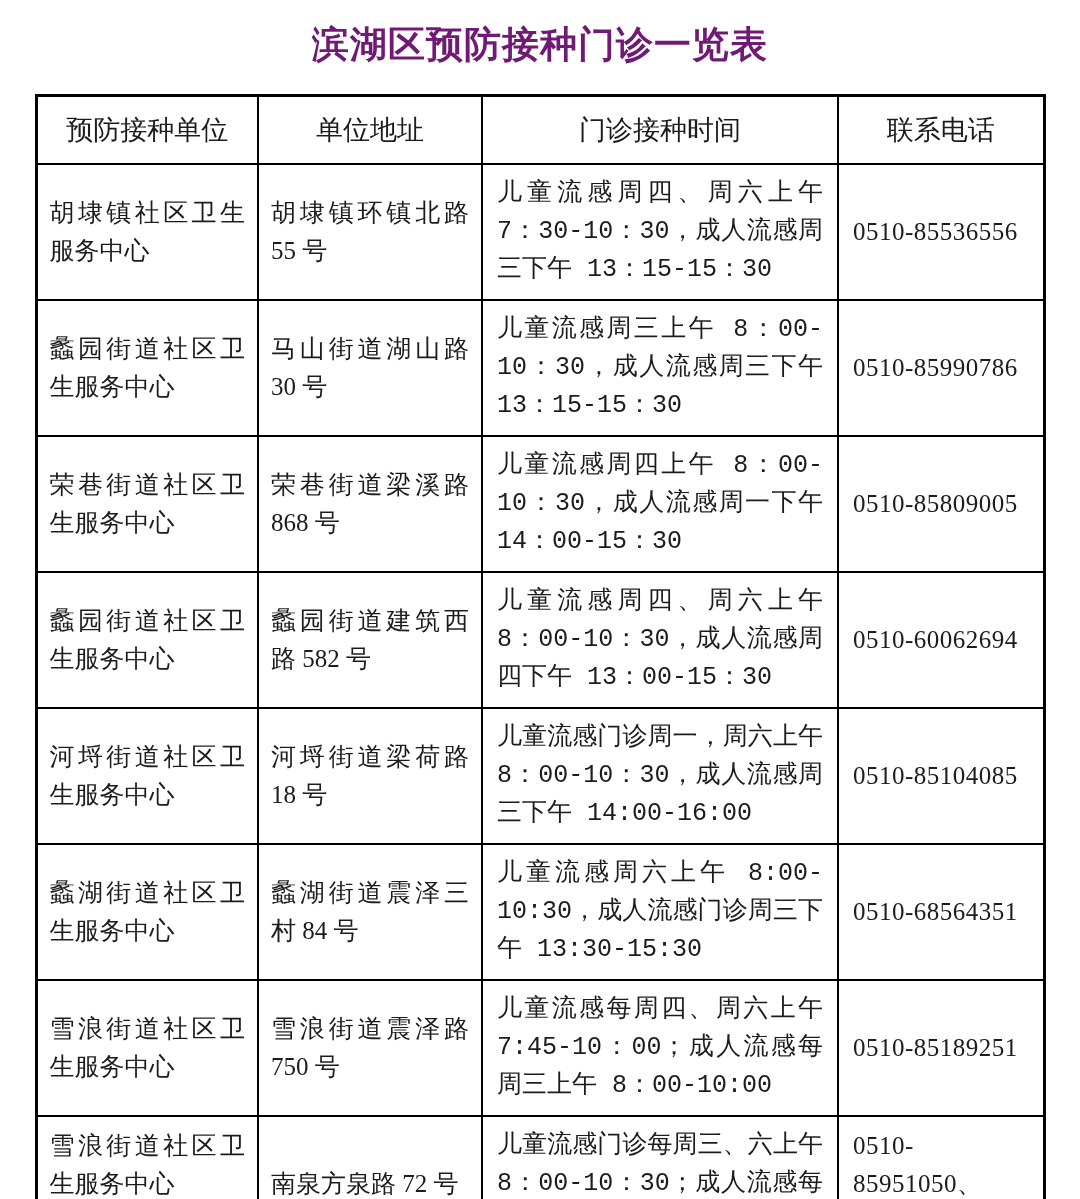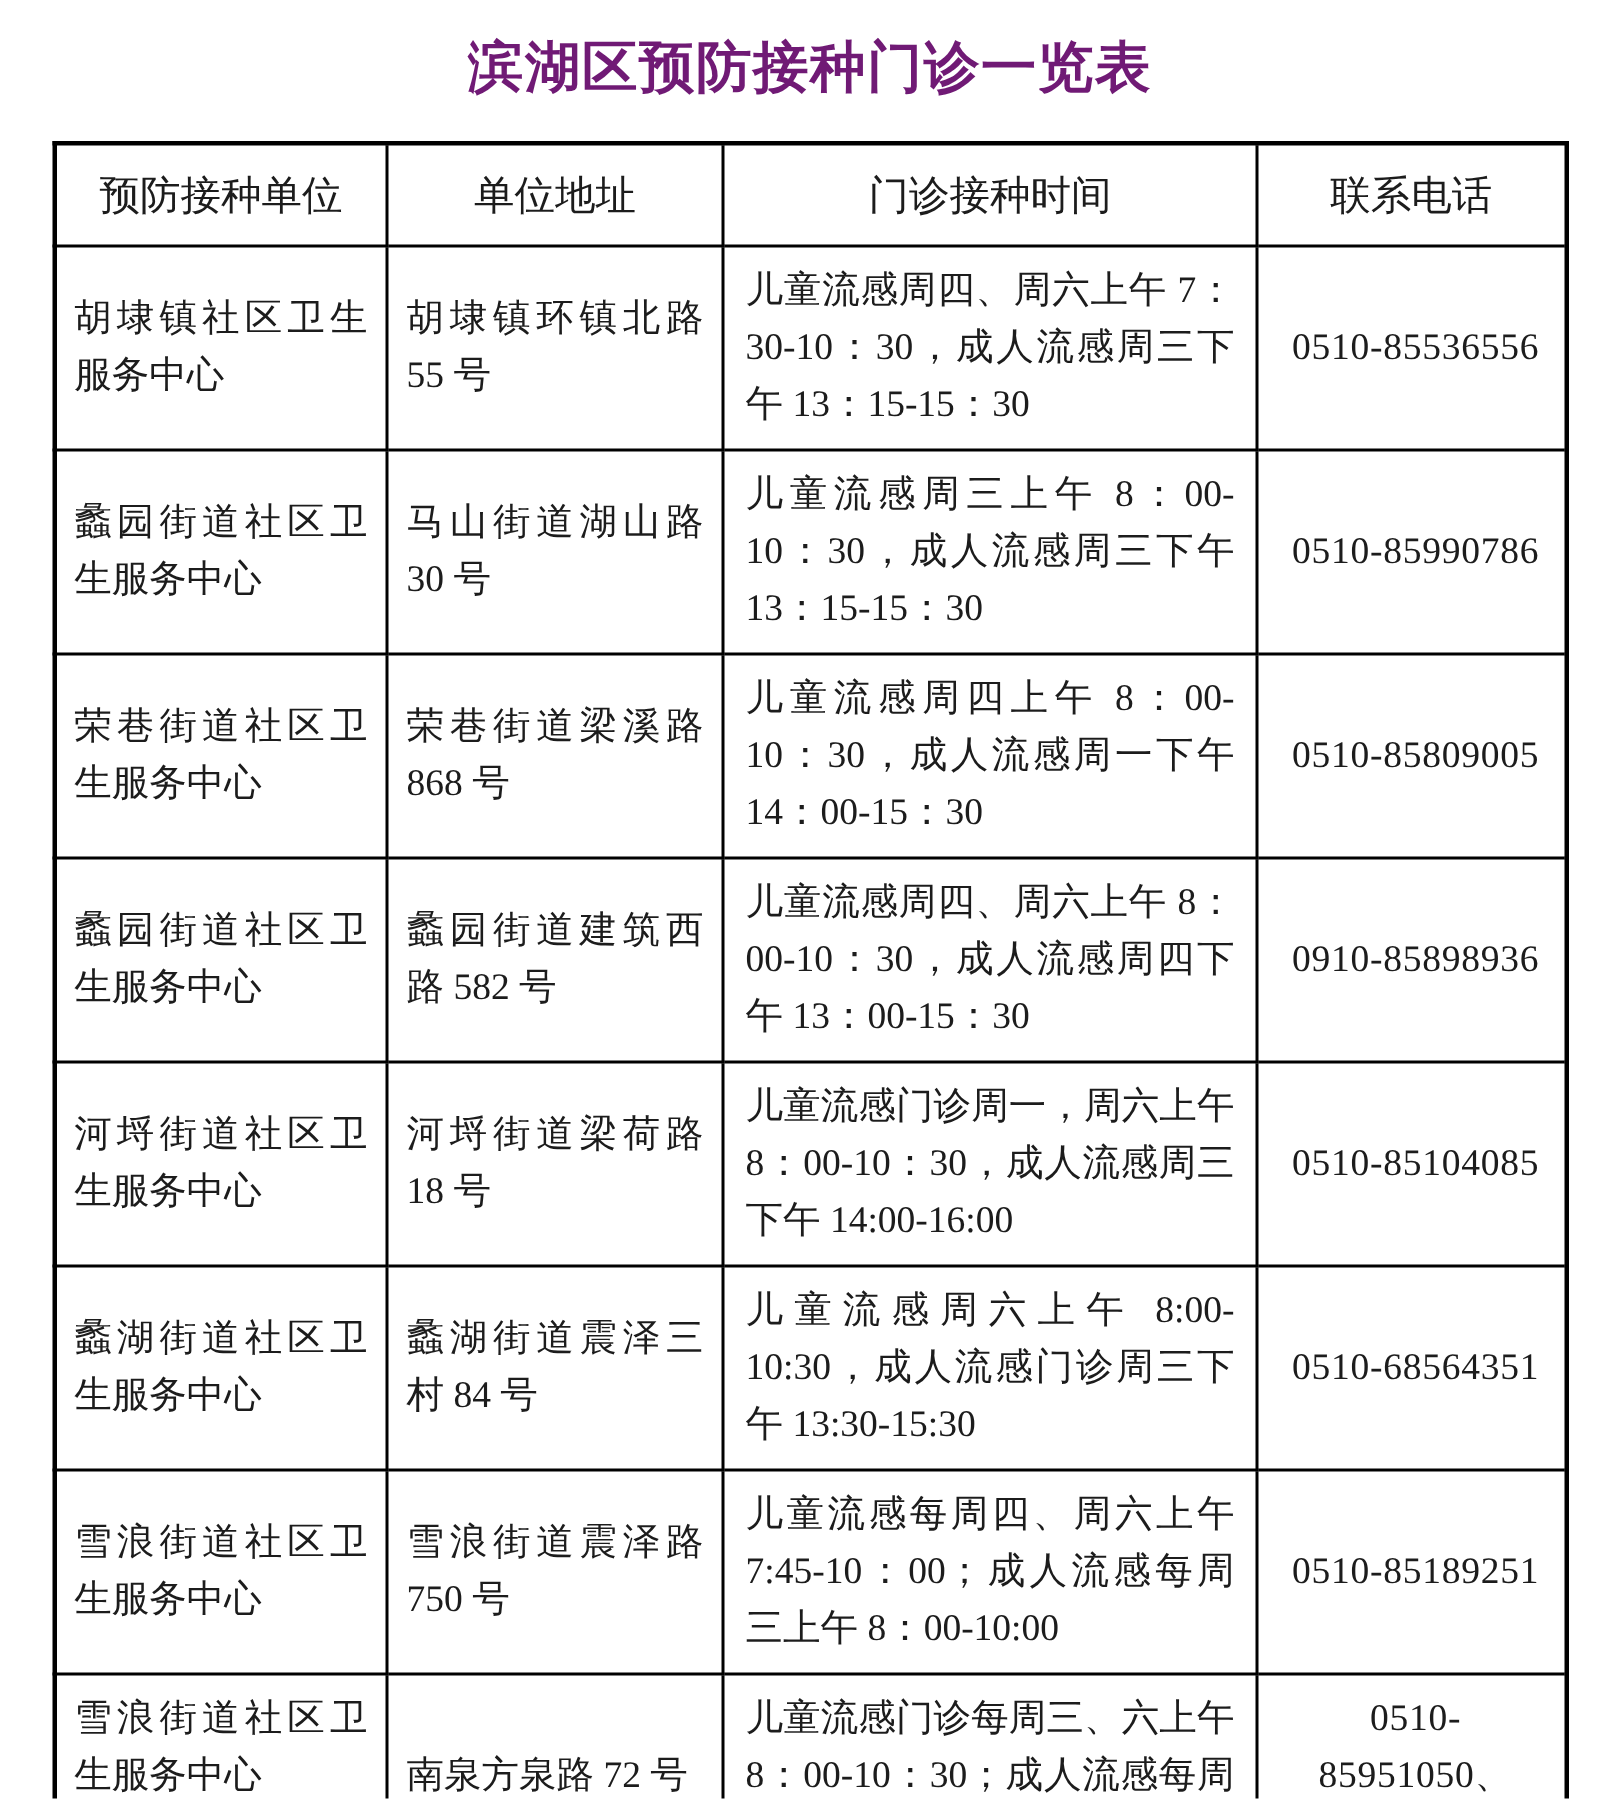--- a/index.html
+++ b/index.html
@@ -49,22 +49,22 @@
   td {
     font-size: 25px;
     line-height: 38px;
     padding: 10px 12px;
     white-space: pre-line;
   }
   tbody tr { height: 112px; }
   tbody tr:first-child { height: 123px; }
   td.unit     { text-align: justify; text-justify: inter-ideograph; }
   td.address  { text-align: justify; text-justify: inter-ideograph; margin-top: 34px; }
-  td.schedule { text-align: justify; text-justify: inter-ideograph; padding: 10px 14px; }
-  td.phone    { text-align: center; padding-left: 14px; padding-right: 8px; letter-spacing: 0.5px; }
+  td.schedule { text-align: justify; text-justify: inter-ideograph; padding: 10px 14px; font-family: Liberation Mono, monospace; }
+  td.phone    { text-align: left; padding-left: 14px; padding-right: 8px; letter-spacing: 0.5px; }
 </style>
 </head>
 <body>
 
 <div class="page">
   <h1 class="title">滨湖区预防接种门诊一览表</h1>
 
   <table class="clinic-table">
     <colgroup>
       <col style="width:222px">
@@ -96,21 +96,21 @@
       <tr>
         <td class="unit">荣巷街道社区卫生服务中心</td>
         <td class="address">荣巷街道梁溪路 868 号</td>
         <td class="schedule">儿童流感周四上午 8：00-10：30，成人流感周一下午 14：00-15：30</td>
         <td class="phone">0510-85809005</td>
       </tr>
       <tr>
         <td class="unit">蠡园街道社区卫生服务中心</td>
         <td class="address">蠡园街道建筑西路 582 号</td>
         <td class="schedule">儿童流感周四、周六上午 8：00-10：30，成人流感周四下午 13：00-15：30</td>
-        <td class="phone">0910-85898936</td>
+        <td class="phone">0510-60062694</td>
       </tr>
       <tr>
         <td class="unit">河埒街道社区卫生服务中心</td>
         <td class="address">河埒街道梁荷路 18 号</td>
         <td class="schedule">儿童流感门诊周一，周六上午 8：00-10：30，成人流感周三下午 14:00-16:00</td>
         <td class="phone">0510-85104085</td>
       </tr>
       <tr>
         <td class="unit">蠡湖街道社区卫生服务中心</td>
         <td class="address">蠡湖街道震泽三村 84 号</td>

